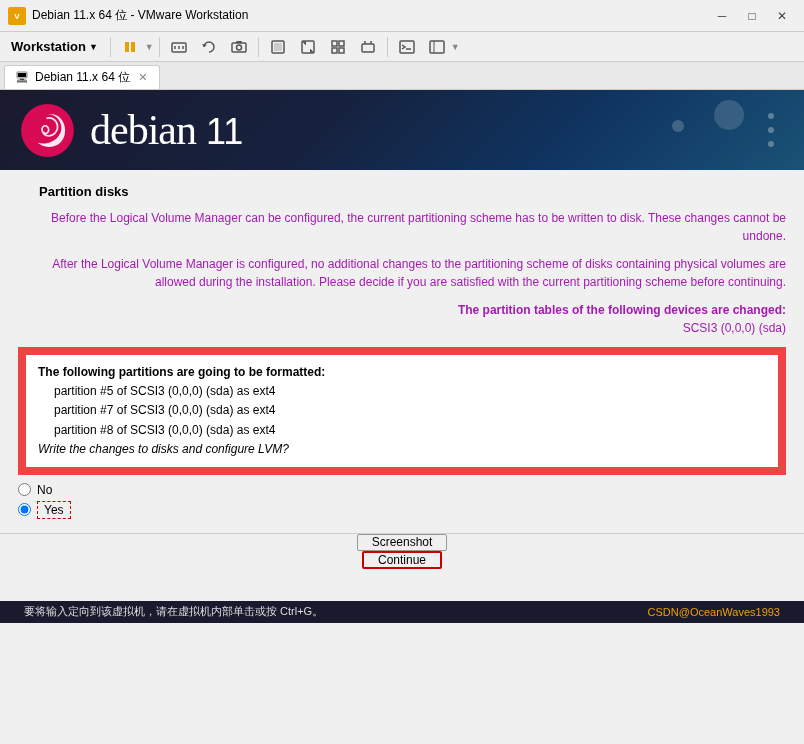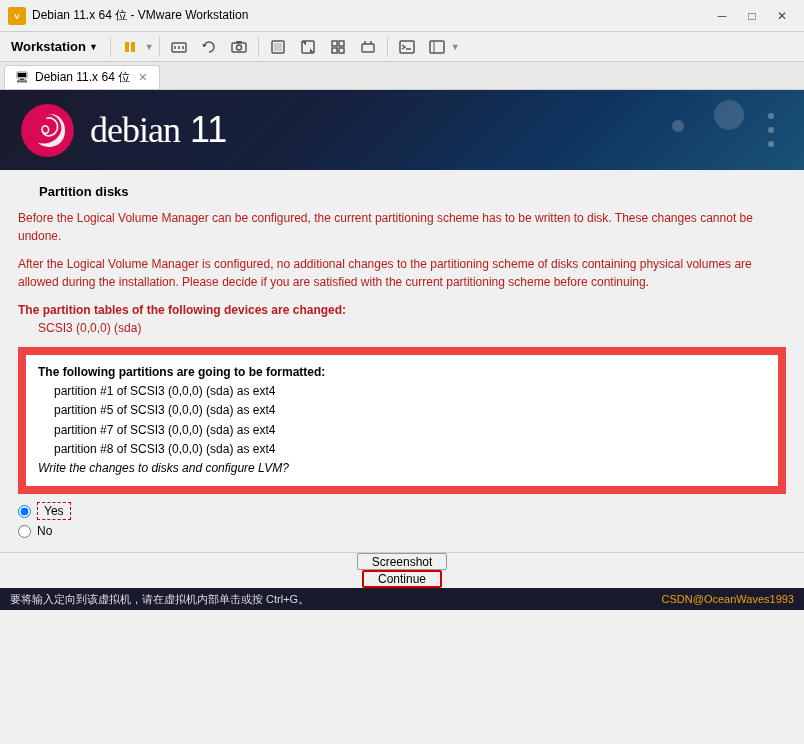--- a/index.html
+++ b/index.html
@@ -140,21 +140,21 @@
     .debian-logo {
       width: 55px; height: 55px;
       position: relative;
       margin-right: 15px;
     }
     .debian-logo svg { width: 100%; height: 100%; }
     .debian-title {
       display: flex; align-items: baseline; gap: 10px;
     }
     .debian-word {
-      font-size: 36px;
+      font-size: 42px;
       font-weight: 300;
       color: #fff;
       letter-spacing: -1px;
       font-family: Georgia, serif;
     }
     .debian-version {
       font-size: 36px;
       font-weight: 300;
       color: #fff;
     }
@@ -174,21 +174,22 @@
     .section-title {
       font-size: 13px;
       font-weight: bold;
       margin-bottom: 10px;
       margin-left: 21px;
     }
     .desc-text {
       font-size: 12px;
       line-height: 1.5;
       margin-bottom: 10px;
-      color: #b91c1c;
+      color: #a21caf;
+      text-align: right;
     }
     .partition-box {
       border: 8px solid #ef4444;
       padding: 8px 12px;
       margin-bottom: 8px;
       background: #fff;
       font-size: 12px;
       line-height: 1.6;
     }
     .partition-box .bold-line { font-weight: bold; }
@@ -228,22 +229,23 @@
       border: 2px solid #cc0000;
       font-weight: normal;
     }
 
     
     .status-bar {
       height: 22px;
       background: #1a1a2e;
       display: flex;
       align-items: center;
-      padding: 0 10px;
+      padding: 0 24px;
       justify-content: space-between;
+      margin-top: 32px;
     }
     .status-text {
       font-size: 11px;
       color: #ddd;
     }
     .status-right {
       font-size: 11px;
       color: #f0a000;
     }
   </style>
@@ -383,36 +385,35 @@
     <p class="desc-text">Before the Logical Volume Manager can be configured, the current partitioning scheme has to be written to disk. These changes cannot be undone.</p>
     <p class="desc-text">After the Logical Volume Manager is configured, no additional changes to the partitioning scheme of disks containing physical volumes are allowed during the installation. Please decide if you are satisfied with the current partitioning scheme before continuing.</p>
     <p class="desc-text">
       <strong>The partition tables of the following devices are changed:</strong><br>
       <span style="margin-left:20px;">SCSI3 (0,0,0) (sda)</span>
     </p>
 
     <div class="partition-box">
       <div class="bold-line">The following partitions are going to be formatted:</div>
       <div class="indent">
-        <div>partition #1 of SCSI3 (0,0,0) (sda) as ext4</div>
         <div>partition #5 of SCSI3 (0,0,0) (sda) as ext4</div>
         <div>partition #7 of SCSI3 (0,0,0) (sda) as ext4</div>
         <div>partition #8 of SCSI3 (0,0,0) (sda) as ext4</div>
       </div>
       <div class="italic-question">Write the changes to disks and configure LVM?</div>
     </div>
 
     <div class="radio-group">
       <label class="radio-item">
+        <input type="radio" name="lvm_choice" value="no" style="">
+        <span>No</span>
+      </label>
+      <label class="radio-item">
         <input type="radio" name="lvm_choice" value="yes" checked="" style="">
         <span class="yes-label-box">Yes</span>
-      </label>
-      <label class="radio-item">
-        <input type="radio" name="lvm_choice" value="no" style="">
-        <span>No</span>
       </label>
     </div>
   </div>
 
   <div class="bottom-bar">
     <button class="bottom-btn">Screenshot</button>
     <button class="bottom-btn continue-btn">Continue</button>
   </div>
 </div>
 

